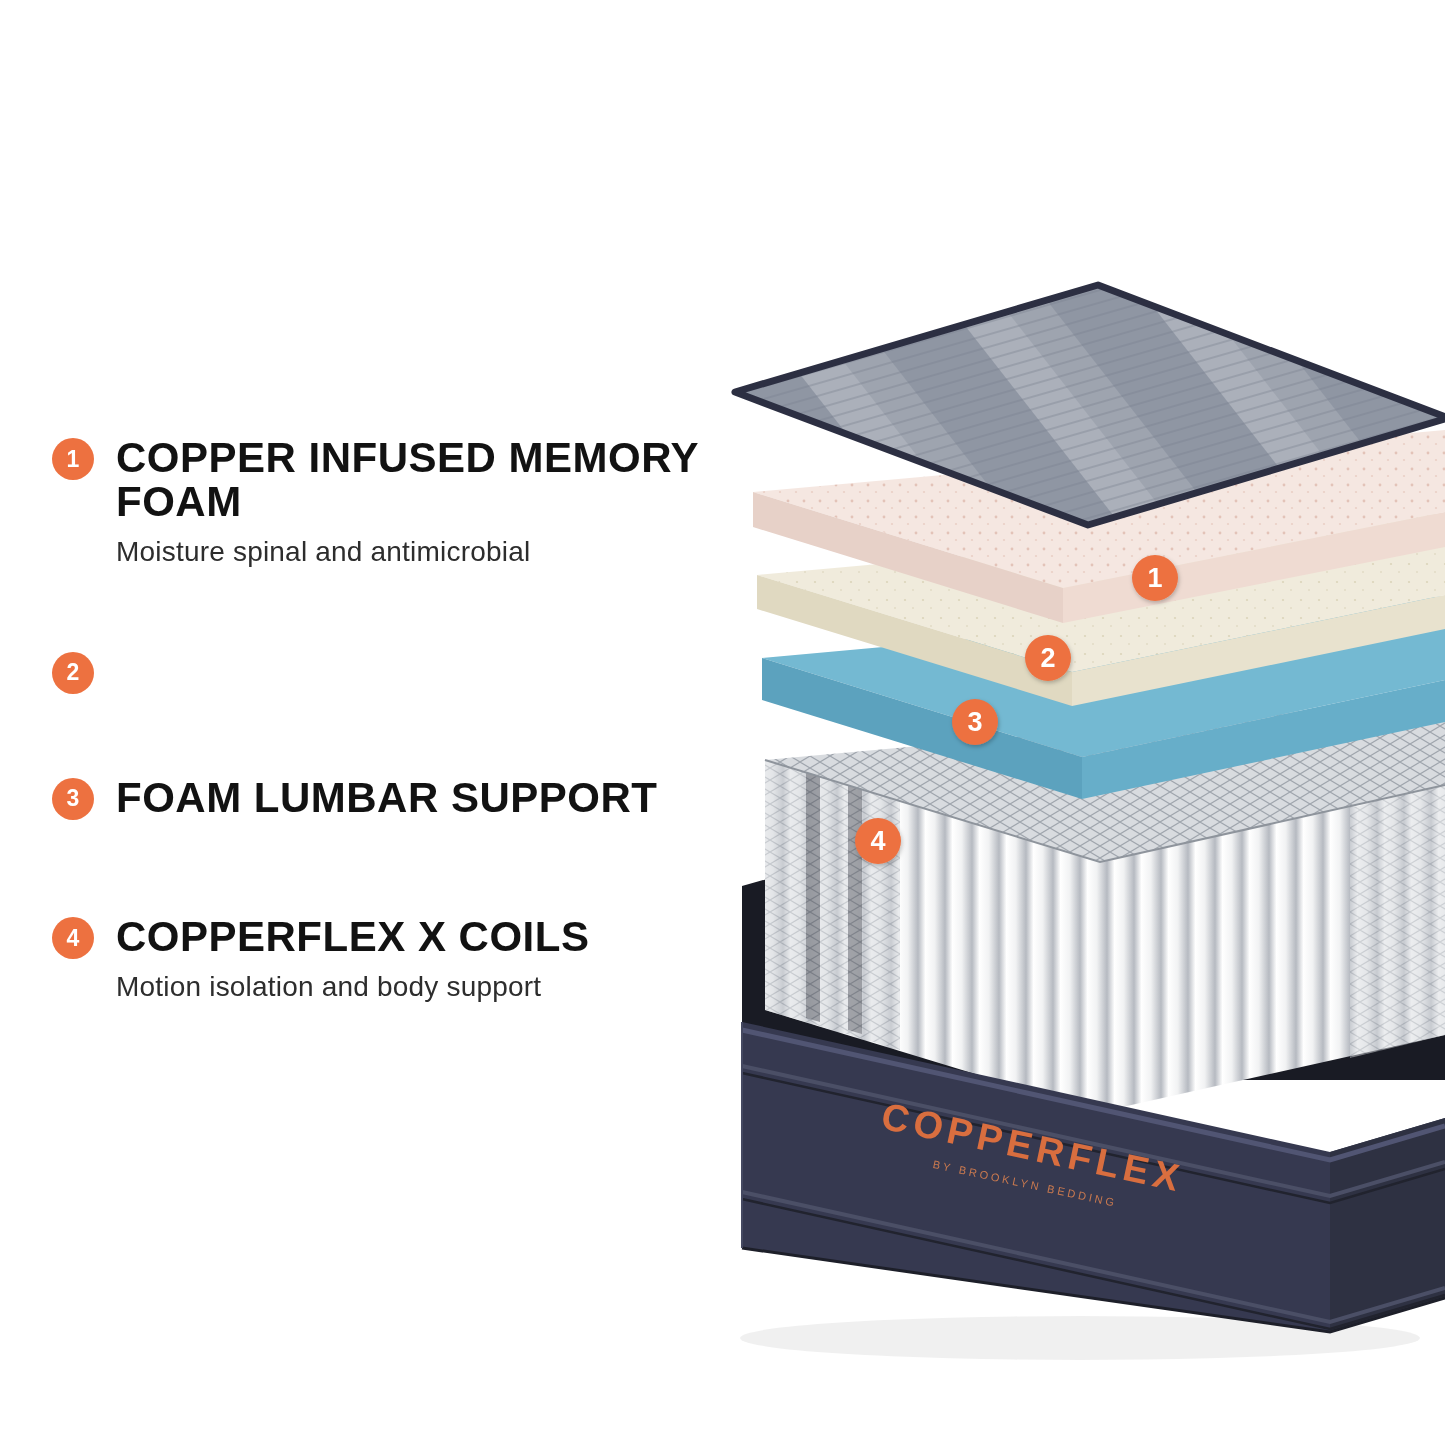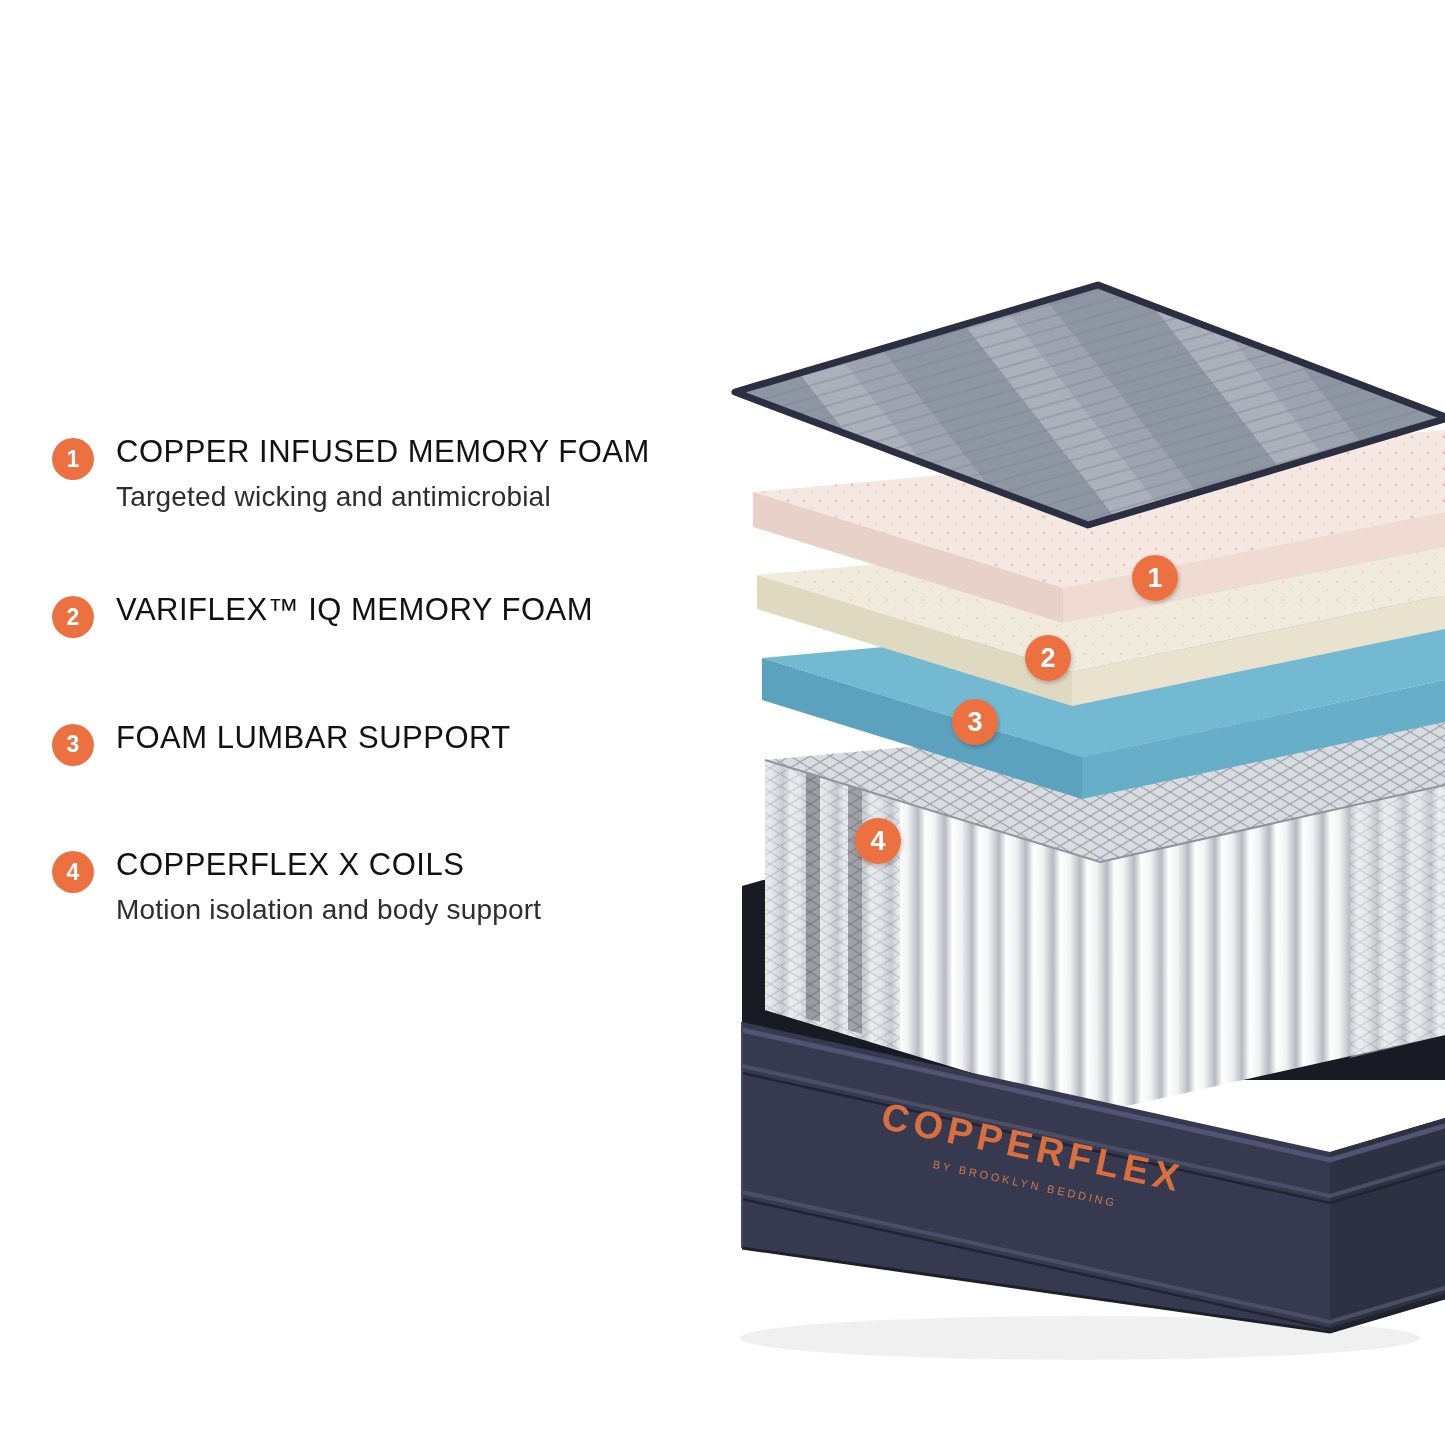--- a/index.html
+++ b/index.html
@@ -6,21 +6,21 @@
   body{width:1445px;height:1445px;font-family:"Liberation Sans",sans-serif;}
   .canvas{position:relative;width:1445px;height:1445px;overflow:hidden;background:#ffffff;}
 
   
   .features{position:absolute;left:52px;top:436px;width:700px;z-index:2;}
   .feature-item{display:flex;align-items:flex-start;gap:22px;margin-bottom:82px;}
   .badge{width:42px;height:42px;border-radius:50%;background:#ED7140;color:#ffffff;
          display:flex;align-items:center;justify-content:center;
          font-size:23px;font-weight:700;flex:0 0 42px;margin-top:2px;}
   .feature-texts{flex:1;}
-  .feature-title{margin:0 0 13px 0;font-size:31px;font-weight:400;letter-spacing:.5px;color:#121212;line-height:1.05;}
+  .feature-title{margin:0 0 13px 0;font-size:42px;font-weight:700;letter-spacing:.5px;color:#121212;line-height:1.05;}
   .feature-desc{margin:0;font-size:28px;font-weight:400;color:#2d2d2d;letter-spacing:.2px;line-height:1.1;}
 
   
   .diagram{position:absolute;left:0;top:0;width:1445px;height:1445px;z-index:1;}
   .callout-num{font-family:"Liberation Sans",sans-serif;font-weight:700;font-size:27px;fill:#ffffff;}
   .logo-name{font-family:"Liberation Sans",sans-serif;font-weight:700;font-size:38px;letter-spacing:5px;fill:#D96E3F;}
   .logo-tagline{font-family:"Liberation Sans",sans-serif;font-weight:400;font-size:11px;letter-spacing:3px;fill:#C9794F;}
 </style>
 </head>
 <body>
@@ -28,30 +28,29 @@
 <div class="canvas">
 
   <section class="features">
 
     <article class="feature-item">
       <div class="badge">
         <span>1</span>
       </div>
       <div class="feature-texts">
         <h2 class="feature-title">COPPER INFUSED MEMORY FOAM</h2>
-        <p class="feature-desc">Targeted wicking and antimicrobial</p>
+        <p class="feature-desc">Moisture spinal and antimicrobial</p>
       </div>
     </article>
 
     <article class="feature-item">
       <div class="badge">
         <span>2</span>
       </div>
       <div class="feature-texts">
-        <h2 class="feature-title">VARIFLEX™ IQ MEMORY FOAM</h2>
       </div>
     </article>
 
     <article class="feature-item">
       <div class="badge">
         <span>3</span>
       </div>
       <div class="feature-texts">
         <h2 class="feature-title">FOAM LUMBAR SUPPORT</h2>
       </div>

